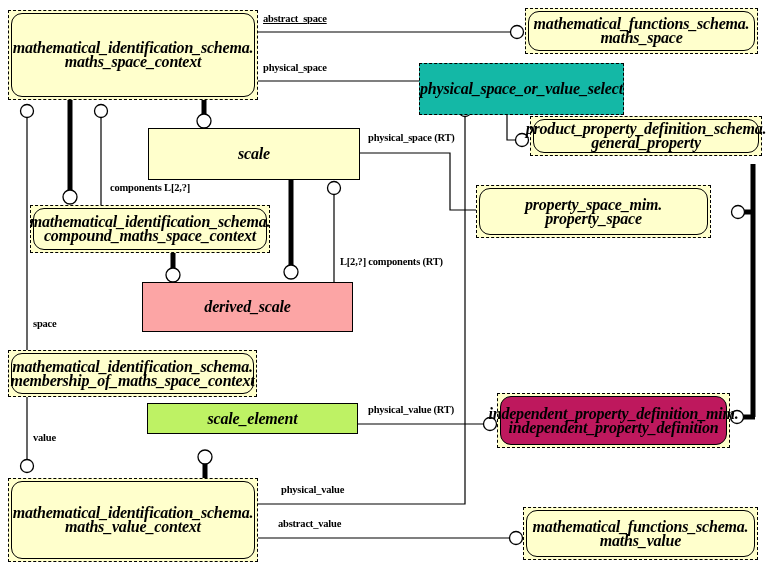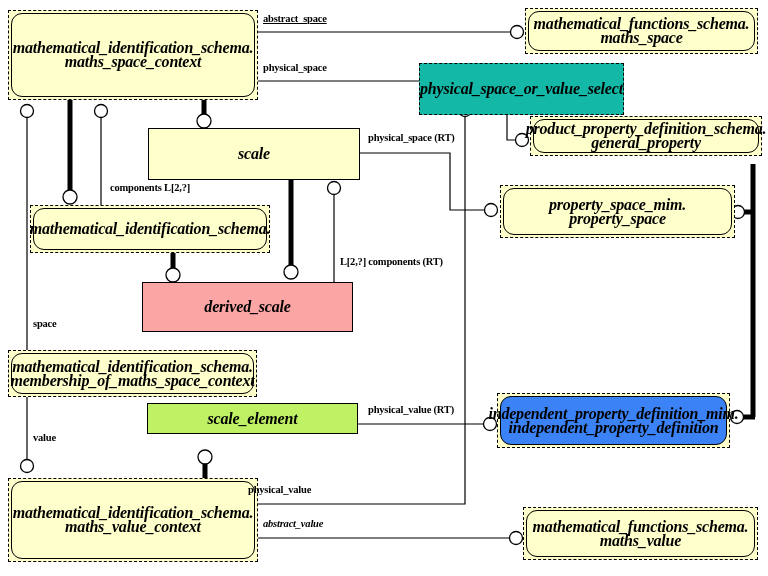--- a/index.html
+++ b/index.html
@@ -89,49 +89,50 @@
       <div class="node referenced" style="left: 530px; top: 116px; width: 232px; height: 40px;">
       <div class="outer" style="background: rgb(255, 255, 204);"></div>
       <div class="inner" style="background: rgb(255, 255, 204);">
           <div class="node-line">product_property_definition_schema.</div>
           <div class="node-line">general_property</div>
         </div>
     </div>
       <div class="node entity" style="background: rgb(255, 255, 204); left: 148px; top: 128px; width: 212px; height: 52px;">
         <div class="node-line">scale</div>
       </div>
-      <div class="node referenced" style="left: 500px; top: 185px; width: 235px; height: 53px;">
+      <div class="node referenced" style="left: 476px; top: 185px; width: 235px; height: 53px;">
       <div class="outer" style="background: rgb(255, 255, 204);"></div>
       <div class="inner" style="background: rgb(255, 255, 204);">
           <div class="node-line">property_space_mim.</div>
           <div class="node-line">property_space</div>
         </div>
     </div>
       <div class="node referenced" style="left: 30px; top: 205px; width: 240px; height: 48px;">
       <div class="outer" style="background: rgb(255, 255, 204);"></div>
       <div class="inner" style="background: rgb(255, 255, 204);">
           <div class="node-line">mathematical_identification_schema.</div>
+          <div class="node-line">compound_maths_space_context</div>
         </div>
     </div>
       <div class="node entity" style="background: #fca5a5; left: 142px; top: 282px; width: 211px; height: 50px;">
         <div class="node-line">derived_scale</div>
       </div>
       <div class="node referenced" style="left: 8px; top: 350px; width: 249px; height: 47px;">
       <div class="outer" style="background: rgb(255, 255, 204);"></div>
       <div class="inner" style="background: rgb(255, 255, 204);">
           <div class="node-line">mathematical_identification_schema.</div>
           <div class="node-line">membership_of_maths_space_context</div>
         </div>
     </div>
       <div class="node entity" style="background: #bef264; left: 147px; top: 403px; width: 211px; height: 31px;">
         <div class="node-line">scale_element</div>
       </div>
       <div class="node referenced" style="left: 497px; top: 393px; width: 233px; height: 55px;">
       <div class="outer" style="background: rgb(255, 255, 204);"></div>
-      <div class="inner" style="background: #3b82f6;">
+      <div class="inner" style="background: #be185d;">
           <div class="node-line">independent_property_definition_mim.</div>
           <div class="node-line">independent_property_definition</div>
         </div>
     </div>
       <div class="node referenced" style="left: 8px; top: 478px; width: 250px; height: 84px;">
       <div class="outer" style="background: rgb(255, 255, 204);"></div>
       <div class="inner" style="background: rgb(255, 255, 204);">
           <div class="node-line">mathematical_identification_schema.</div>
           <div class="node-line">maths_value_context</div>
         </div>
@@ -146,17 +147,17 @@
     </div>
   <div id="labels">
       <div class="edge-label" style="left: 263px; top: 13px; text-decoration: underline;">abstract_space</div>
       <div class="edge-label" style="left: 263px; top: 62px;">physical_space</div>
       <div class="edge-label" style="left: 368px; top: 132px;">physical_space (RT)</div>
       <div class="edge-label" style="left: 110px; top: 182px;">components L[2,?]</div>
       <div class="edge-label" style="left: 340px; top: 256px;">L[2,?] components (RT)</div>
       <div class="edge-label" style="left: 33px; top: 318px;">space</div>
       <div class="edge-label" style="left: 33px; top: 396px; margin-top: 36px;">value</div>
       <div class="edge-label" style="left: 368px; top: 404px;">physical_value (RT)</div>
-      <div class="edge-label" style="left: 248px; top: 484px;">physical_value</div>
-      <div class="edge-label" style="left: 263px; top: 518px; font-style: italic;">abstract_value</div>
+      <div class="edge-label" style="left: 281px; top: 484px;">physical_value</div>
+      <div class="edge-label" style="left: 278px; top: 518px;">abstract_value</div>
     </div>
 
 </div>
 
 </body></html>

